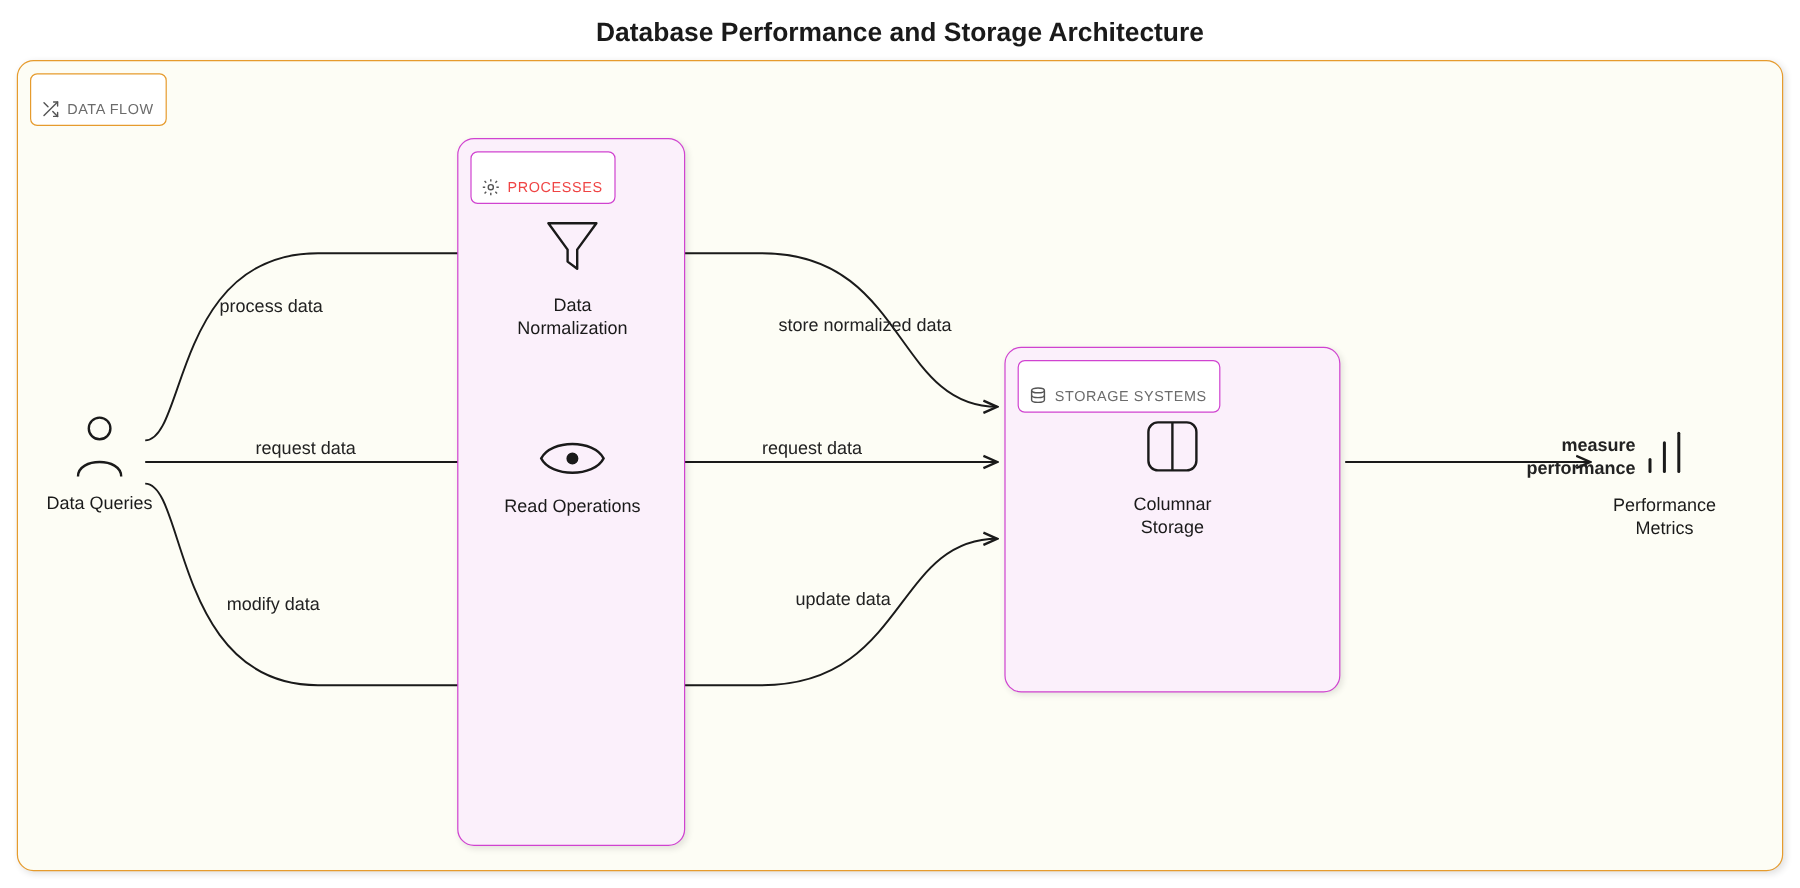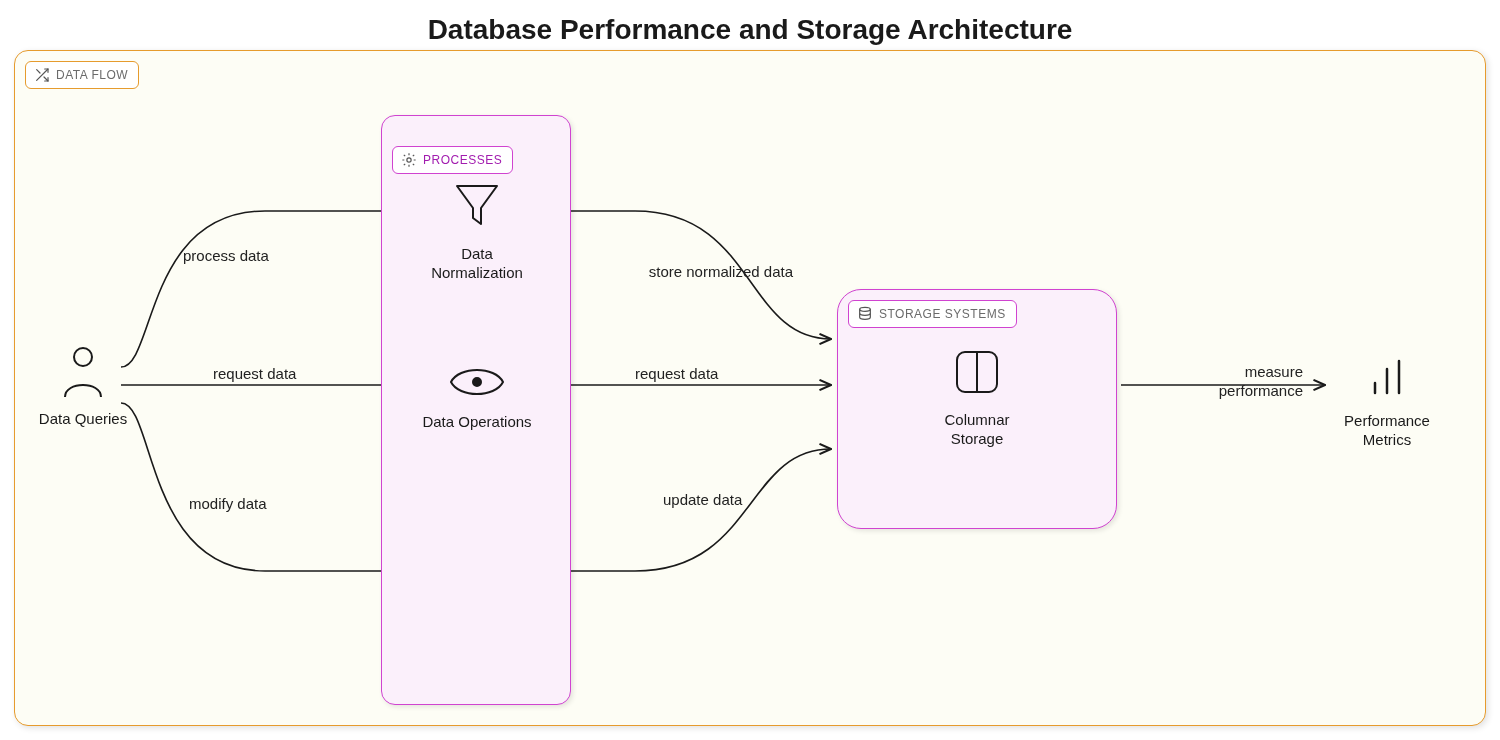--- a/index.html
+++ b/index.html
@@ -9,64 +9,64 @@
     background:#fff;
     width:1500px;
     height:740px;
     position:relative;
     color:#1a1a1a;
   }
   .title {
     position:absolute;
     top:14px; left:0; right:0;
     text-align:center;
-    font-size:28px;
+    font-size:22px;
     font-weight:700;
   }
   .outer {
     position:absolute;
     left:14px; top:50px;
     width:1472px; height:676px;
     border:1.5px solid #e69b2d;
     border-radius:14px;
     background:#fdfdf5;
     box-shadow:2px 2px 6px rgba(0,0,0,0.12);
   }
   .badge {
     position:absolute;
     background:#fff;
     border:1px solid;
     border-radius:6px;
     font-size:12px;
     letter-spacing:0.5px;
-    padding:5px 10px 5px 8px;
+    padding:21px 10px 5px 8px;
     display:flex;
     align-items:center;
     gap:6px;
     color:#555;
     font-weight:500;
   }
   .badge svg { width:16px; height:16px; }
   .badge-dataflow { left:10px; top:10px; border-color:#e69b2d; color:#6b6b6b;}
   .processes-box {
     position:absolute;
     left:366px; top:64px;
     width:190px; height:590px;
     border:1.5px solid #d043d0;
     border-radius:14px;
     background:#fbf0fb;
     box-shadow:2px 2px 5px rgba(0,0,0,0.1);
   }
-  .badge-processes { left:10px; top:10px; border-color:#d043d0; color:#a21caf;margin-top:20px;}
+  .badge-processes { left:10px; top:10px; border-color:#d043d0; color:#ef4444;}
   .storage-box {
     position:absolute;
     left:822px; top:238px;
-    width:280px; height:240px;
+    width:280px; height:288px;
     border:1.5px solid #d043d0;
-    border-radius:24px;
+    border-radius:14px;
     background:#fbf0fb;
     box-shadow:2px 2px 5px rgba(0,0,0,0.1);
   }
   .badge-storage { left:10px; top:10px; border-color:#d043d0; color:#6b6b6b;}
   .node {
     position:absolute;
     text-align:center;
     font-size:15px;
     line-height:1.25;
     width:120px;
@@ -137,21 +137,21 @@
 
     <path class="stroke" marker-end="url(#arrow)" d="M 1106 334 L 1310 334"></path>
   </svg>
 
   <div class="edge-label" style="left:168px; top:196px;">process data</div>
   <div class="edge-label" style="left:198px; top:314px;">request data</div>
   <div class="edge-label" style="left:174px; top:444px;">modify data</div>
   <div class="edge-label" style="left:618px; top:212px; width:160px; white-space:normal; line-height:1.25;">store normalized data</div>
   <div class="edge-label" style="left:620px; top:314px;">request data</div>
   <div class="edge-label" style="left:648px; top:440px;">update data</div>
-  <div class="edge-label" style="left:1148px; top:312px; width:140px; white-space:normal; line-height:1.25;">measure performance</div>
+  <div class="edge-label" style="left:1208px; top:312px; width:140px; white-space:normal; line-height:1.25;font-weight:bold;">measure performance</div>
 
   <div class="node" style="left:18px; top:292px; width:100px;">
     <div class="icon">
       <svg width="48" height="56" viewBox="0 0 48 56" fill="none" stroke="#1a1a1a" stroke-width="2">
         <circle cx="24" cy="14" r="9"></circle>
         <path d="M6 54 C6 38, 42 38, 42 54"></path>
       </svg>
     </div>
     <div>Data Queries</div>
   </div>
@@ -174,21 +174,21 @@
       <div>Data Normalization</div>
     </div>
 
     <div class="node" style="left:35px; top:246px;">
       <div class="icon">
         <svg width="60" height="40" viewBox="0 0 60 40" fill="none" stroke="#1a1a1a" stroke-width="2">
           <path d="M4 20 C12 4, 48 4, 56 20 C48 36, 12 36, 4 20 Z"></path>
           <circle cx="30" cy="20" r="4" fill="#1a1a1a"></circle>
         </svg>
       </div>
-      <div>Data Operations</div>
+      <div>Read Operations</div>
     </div>
 
   </div>
 
   <div class="storage-box">
     <div class="badge badge-storage">
       <svg viewBox="0 0 24 24" fill="none" stroke="#555" stroke-width="1.8">
         <ellipse cx="12" cy="5" rx="8" ry="3"></ellipse>
         <path d="M4 5v6c0 1.7 3.6 3 8 3s8-1.3 8-3V5"></path>
         <path d="M4 11v6c0 1.7 3.6 3 8 3s8-1.3 8-3v-6"></path>

